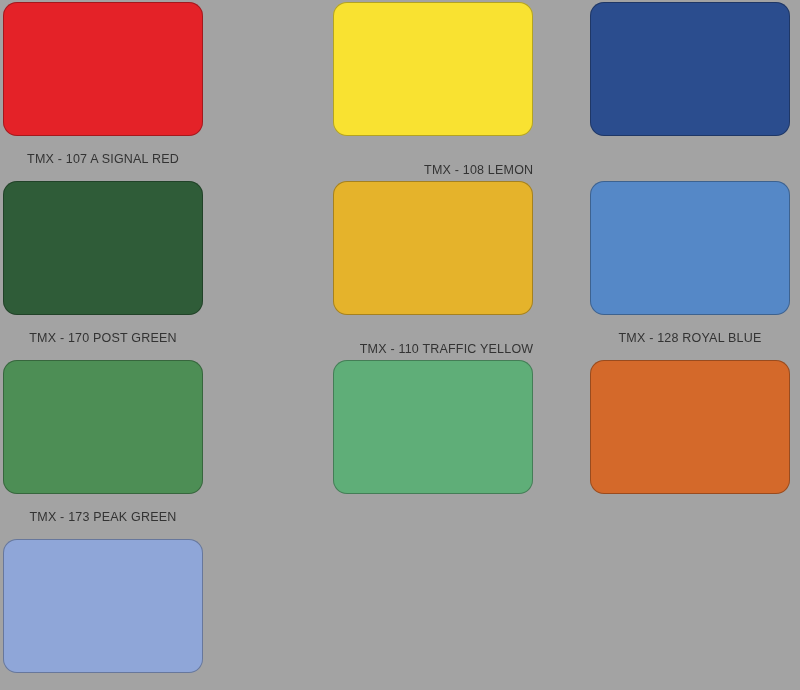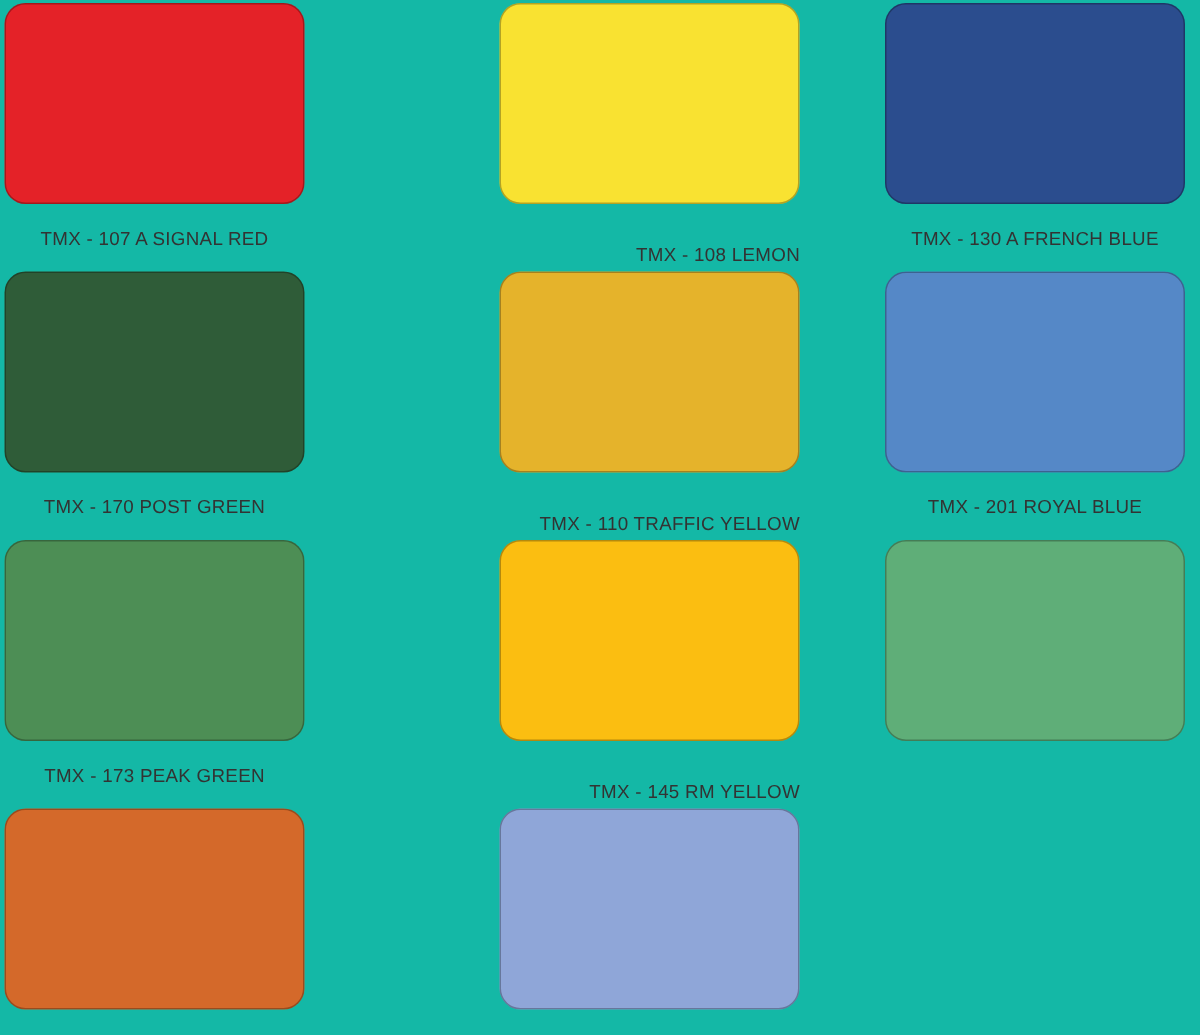--- a/index.html
+++ b/index.html
@@ -11,21 +11,21 @@
   body {
     width: 800px;
     height: 690px;
     overflow: hidden;
     font-family: "Liberation Sans", "DejaVu Sans", sans-serif;
   }
   .swatch-sheet {
     position: relative;
     width: 800px;
     height: 690px;
-    background: #14b8a6;
+    background: #a3a3a3;
   }
   .swatch-grid {
     display: grid;
     grid-template-columns: 1fr 1fr 1fr;
     grid-auto-rows: 179px;
     column-gap: 0px;
     row-gap: 0px;
     width: 800px;
     padding: 2px 0 0 0;
     box-sizing: border-box;
@@ -67,41 +67,36 @@
       <div class="swatch-cell">
         <div class="swatch-chip" style="background: rgb(228, 34, 40);"></div>
         <div class="swatch-label">TMX - 107 A SIGNAL RED</div>
       </div>
       <div class="swatch-cell">
         <div class="swatch-chip" style="background: rgb(249, 226, 49);"></div>
         <div class="swatch-label">TMX - 108 LEMON</div>
       </div>
       <div class="swatch-cell">
         <div class="swatch-chip" style="background: rgb(43, 77, 142);"></div>
-        <div class="swatch-label">TMX - 130 A FRENCH BLUE</div>
       </div>
       <div class="swatch-cell">
         <div class="swatch-chip" style="background: rgb(47, 92, 56);"></div>
         <div class="swatch-label">TMX - 170 POST GREEN</div>
       </div>
       <div class="swatch-cell">
         <div class="swatch-chip" style="background: rgb(229, 179, 43);"></div>
         <div class="swatch-label">TMX - 110 TRAFFIC YELLOW</div>
       </div>
       <div class="swatch-cell">
         <div class="swatch-chip" style="background: rgb(85, 136, 199);"></div>
-        <div class="swatch-label">TMX - 201 ROYAL BLUE</div>
+        <div class="swatch-label">TMX - 128 ROYAL BLUE</div>
       </div>
       <div class="swatch-cell">
         <div class="swatch-chip" style="background: rgb(77, 142, 85);"></div>
         <div class="swatch-label">TMX - 173 PEAK GREEN</div>
-      </div>
-      <div class="swatch-cell">
-        <div class="swatch-chip" style="background: rgb(251, 190, 17);"></div>
-        <div class="swatch-label">TMX - 145 RM YELLOW</div>
       </div>
       <div class="swatch-cell row-cropped">
         <div class="swatch-chip" style="background: rgb(95, 174, 120);"></div>
       </div>
       <div class="swatch-cell row-cropped">
         <div class="swatch-chip" style="background: rgb(212, 105, 42);"></div>
       </div>
       <div class="swatch-cell row-cropped">
         <div class="swatch-chip" style="background: rgb(143, 166, 216);"></div>
       </div>

